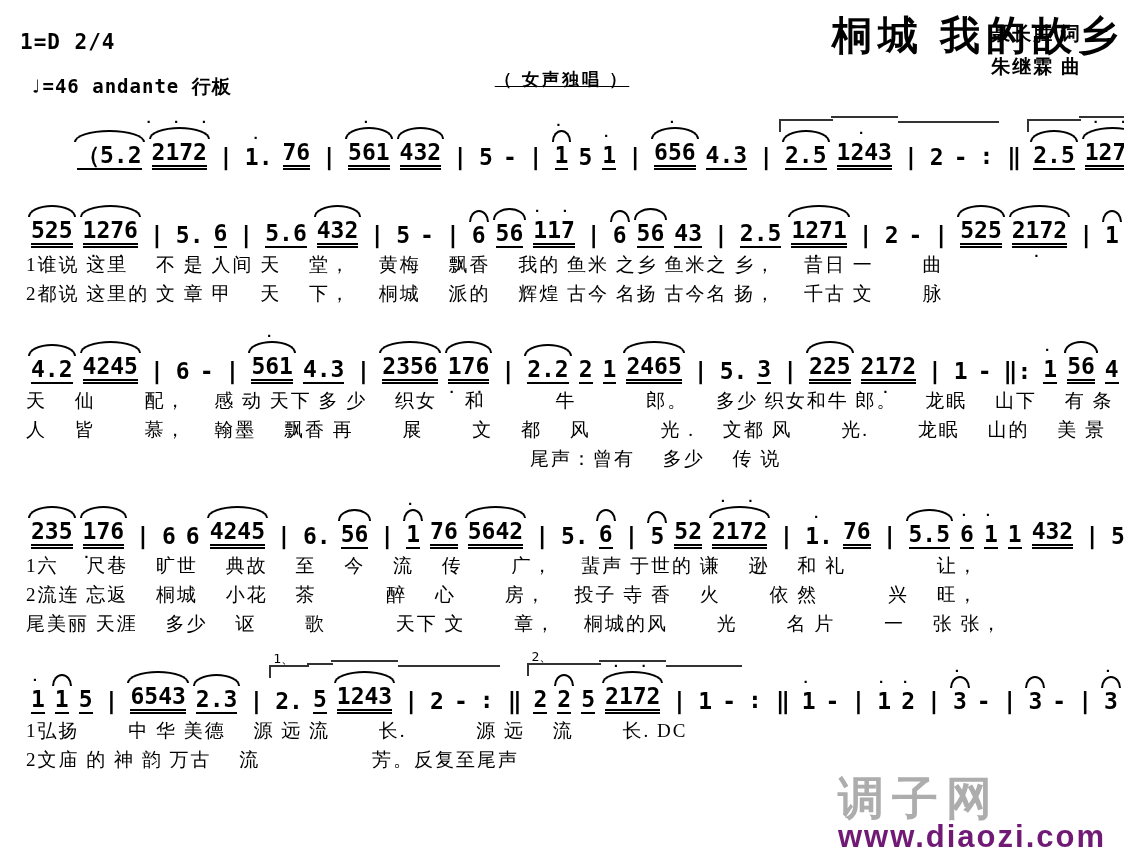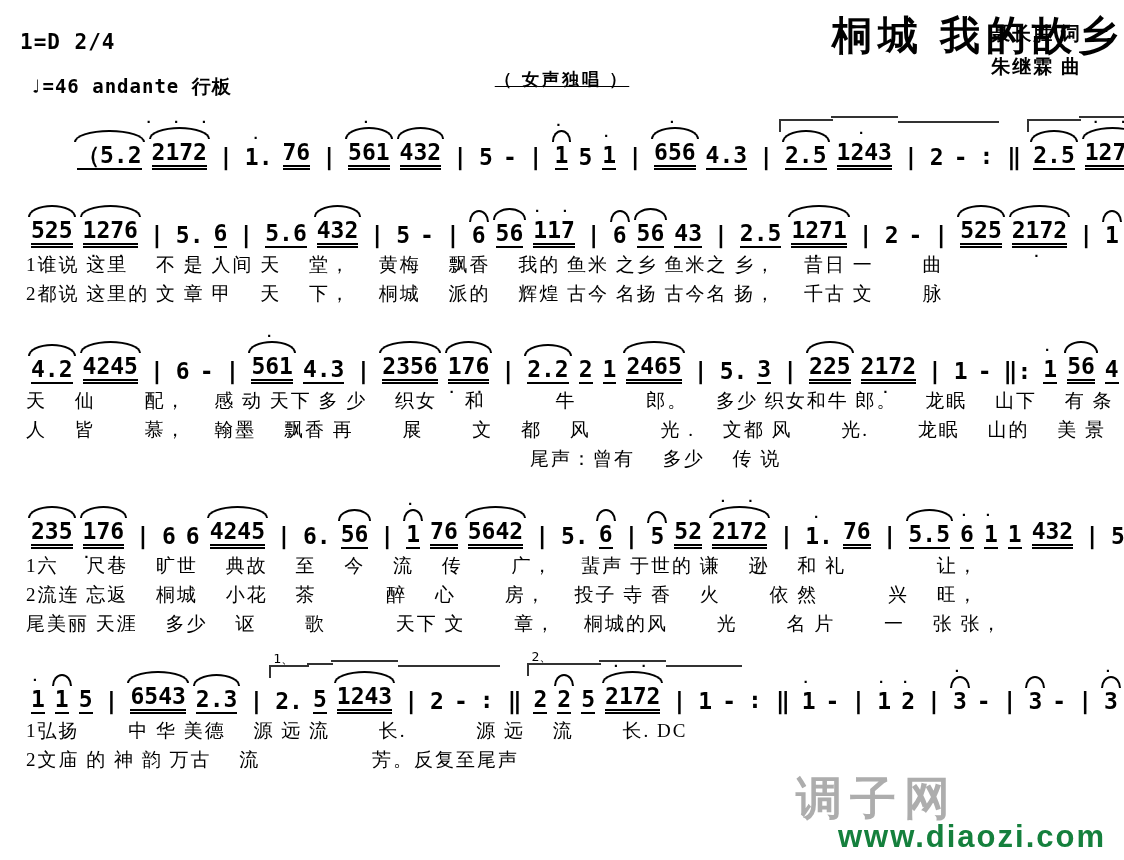--- a/index.html
+++ b/index.html
@@ -40,21 +40,21 @@
     font-size:13px;letter-spacing:6px;line-height:1;white-space:nowrap;}
   .vt::after{content:"";position:absolute;left:-6px;right:-6px;top:-24px;height:0;
     border-top:2px solid #333;}
   .vs::after{height:11px;border-left:2px solid #333;}
   .vtl{position:absolute;top:-37px;left:-2px;font-size:13px;font-weight:normal;letter-spacing:0;}
   .lyric{white-space:pre;font:19px "Liberation Serif", serif;letter-spacing:2px;
     line-height:29px;height:29px;overflow:hidden;}
   
   .watermark{position:absolute;right:18px;bottom:6px;text-align:left;pointer-events:none;}
   .wm-name{font:bold 46px "Liberation Sans", sans-serif;color:#adadad;letter-spacing:8px;line-height:1.0;}
-  .wm-url{font:bold 31px "Liberation Sans", sans-serif;color:#15803d;letter-spacing:2px;line-height:1.05;margin-left:42px;}
+  .wm-url{font:bold 31px "Liberation Sans", sans-serif;color:#701a75;letter-spacing:2px;line-height:1.05;}
 </style>
 </head>
 <body>
 
 <div class="page">
 
   <div class="meta-key">1=D 2/4</div>
   <div class="meta-tempo">♩=46  andante 行板</div>
 
   <div class="title">桐城 我的故乡</div>

